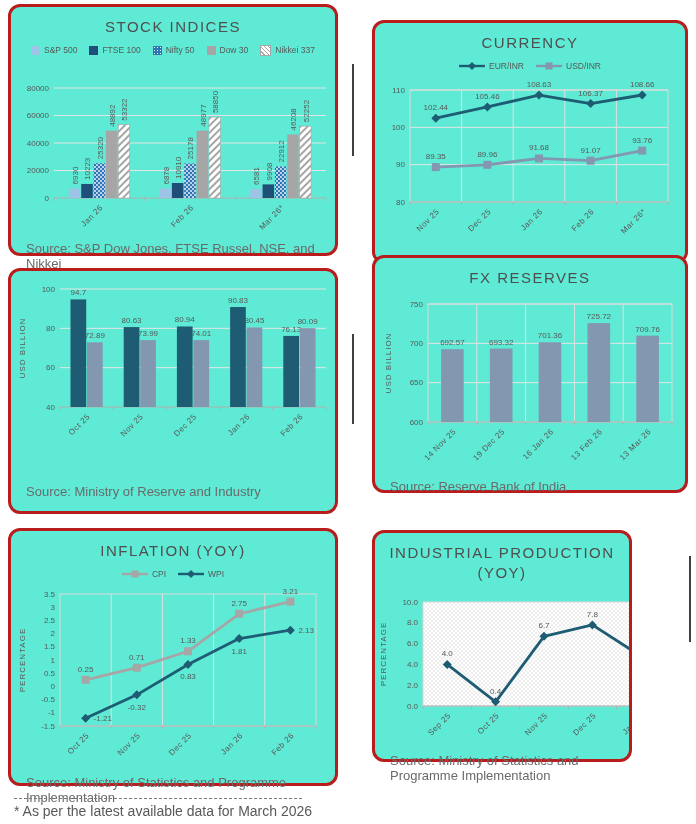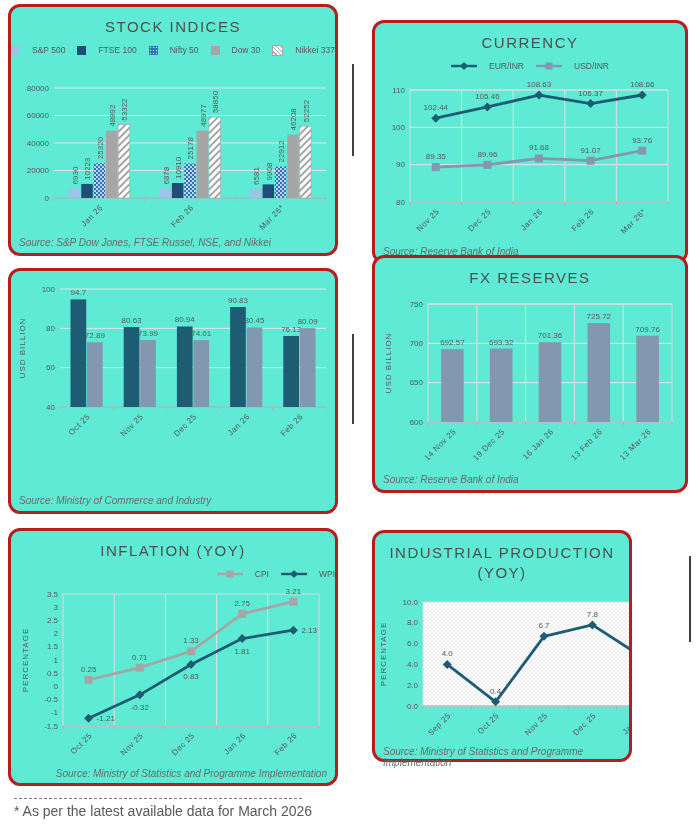--- a/index.html
+++ b/index.html
@@ -2,28 +2,28 @@
 <html><head>
 <meta charset="utf-8">
 <style>
   html,body{margin:0;padding:0;background:#ffffff;}
   body{width:696px;height:824px;position:relative;font-family:"Liberation Sans",sans-serif;overflow:hidden;}
   .card{position:absolute;background:#5eead4;border:3px solid #b91c1c;border-radius:12px;box-sizing:border-box;display:flex;flex-direction:column;}
   #card-stock{left:8px;top:4px;width:330px;height:252px;}
   #card-currency{left:372px;top:20px;width:316px;height:244px;}
   #card-trade{left:8px;top:268px;width:330px;height:246px;}
   #card-fx{left:372px;top:255px;width:316px;height:238px;}
-  #card-inflation{left:8px;top:528px;width:330px;height:258px;align-items:flex-end;}
+  #card-inflation{left:8px;top:528px;width:330px;height:258px;}
   #card-production{left:372px;top:530px;width:260px;height:232px;}
   .card-title{font-size:15px;font-weight:400;color:#4f4f4f;letter-spacing:1.5px;text-align:center;margin:10px auto 2px;max-width:262px;line-height:1.35;}
   .legend{display:flex;justify-content:center;align-items:center;gap:12px;font-size:8.5px;color:#595959;margin:5px 0 0;min-height:12px;}
-  .legend-item{display:flex;align-items:center;gap:12px;}
+  .legend-item{display:flex;align-items:center;gap:4px;}
   .sw{width:9px;height:9px;display:inline-block;}
   .chart-area{flex:1;display:flex;justify-content:center;align-items:flex-start;padding-top:2px;}
-  .source{margin:0;padding:0 8px 5px;font-size:10px;font-style:italic;color:#6a6a6a;}
+  .source{margin:7px;padding:0 8px 5px;font-size:13px;color:#6a6a6a;}
   .divider-mark{position:absolute;width:2px;background:#3f3f3f;}
   #mark-1{left:352px;top:64px;height:92px;}
   #mark-2{left:352px;top:334px;height:90px;}
   #mark-3{left:689px;top:556px;height:86px;}
   .footer{position:absolute;left:14px;top:792px;width:300px;}
   .footnote-line{border-bottom:1px dashed #7a7a7a;height:6px;width:288px;}
   .footnote{margin:4px 0 0;font-size:14px;color:#595959;}
   svg text{font-family:"Liberation Sans",sans-serif;}
 </style>
 </head>
@@ -229,21 +229,21 @@
         <rect x="126.20000000000002" y="67.153" width="15.692" height="66.847" fill="#8497b0" stroke="none" stroke-width="0.6"></rect>
         <text fill="#595959" font-size="8" x="134.04600000000002" y="63.153000000000006" text-anchor="middle">73.99</text>
         <rect x="179.4" y="67.11366666666666" width="15.692" height="66.88633333333334" fill="#8497b0" stroke="none" stroke-width="0.6"></rect>
         <text fill="#595959" font-size="8" x="187.246" y="63.11366666666666" text-anchor="middle">74.01</text>
         <rect x="232.60000000000002" y="54.44833333333332" width="15.692" height="79.55166666666668" fill="#8497b0" stroke="none" stroke-width="0.6"></rect>
         <text fill="#595959" font-size="8" x="240.44600000000003" y="50.44833333333332" text-anchor="middle">80.45</text>
         <rect x="285.79999999999995" y="55.156333333333336" width="15.692" height="78.84366666666666" fill="#8497b0" stroke="none" stroke-width="0.6"></rect>
         <text fill="#595959" font-size="8" x="293.64599999999996" y="51.156333333333336" text-anchor="middle">80.09</text>
       </svg>
     </div>
-  <p class="source">Source: Ministry of Commerce and Industry</p>
+  <p class="source">Source: Ministry of Reserve and Industry</p>
 </section>
 
 <section class="card" id="card-fx">
   <h2 class="card-title">FX RESERVES</h2>
   <div class="chart-area">
       <svg width="300" height="180">
         <defs></defs>
         <line x1="48" x2="292" y1="90.66666666666667" y2="90.66666666666667" stroke="#e5e5e5" stroke-width="1"></line>
         <line x1="48" x2="292" y1="51.33333333333334" y2="51.33333333333334" stroke="#e5e5e5" stroke-width="1"></line>
         <line x1="48" x2="292" y1="12" y2="12" stroke="#e5e5e5" stroke-width="1"></line>

